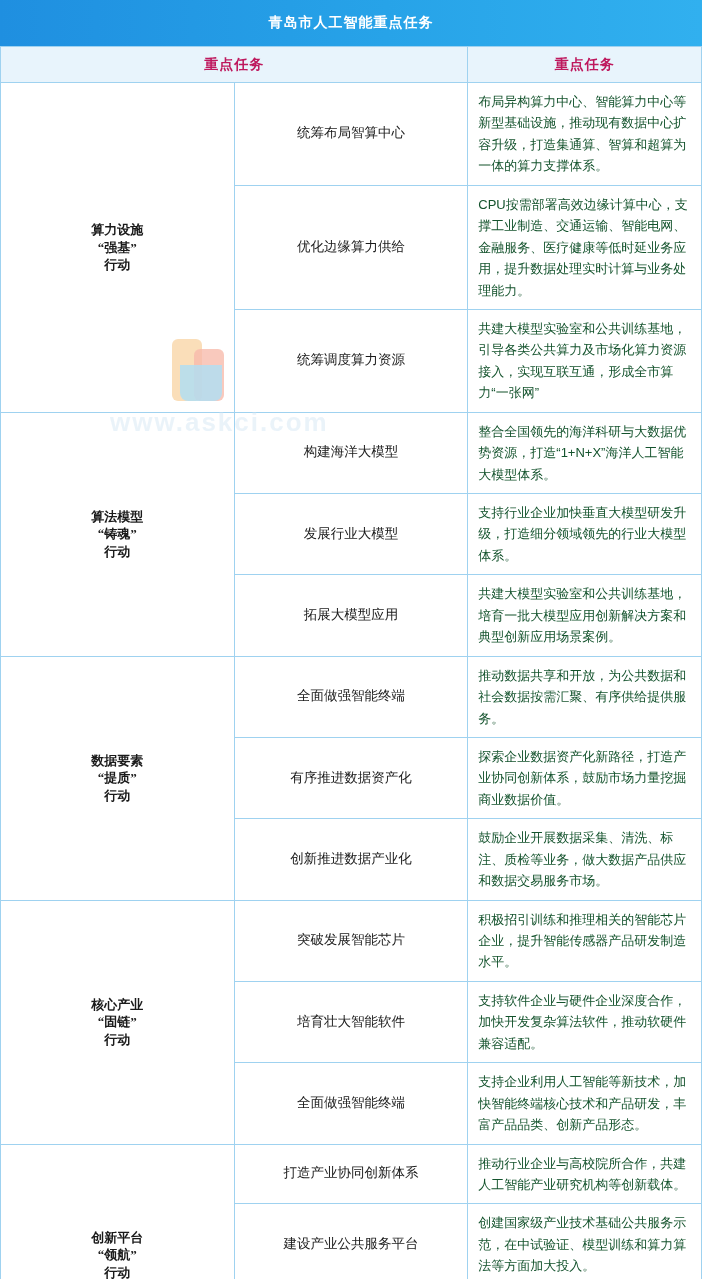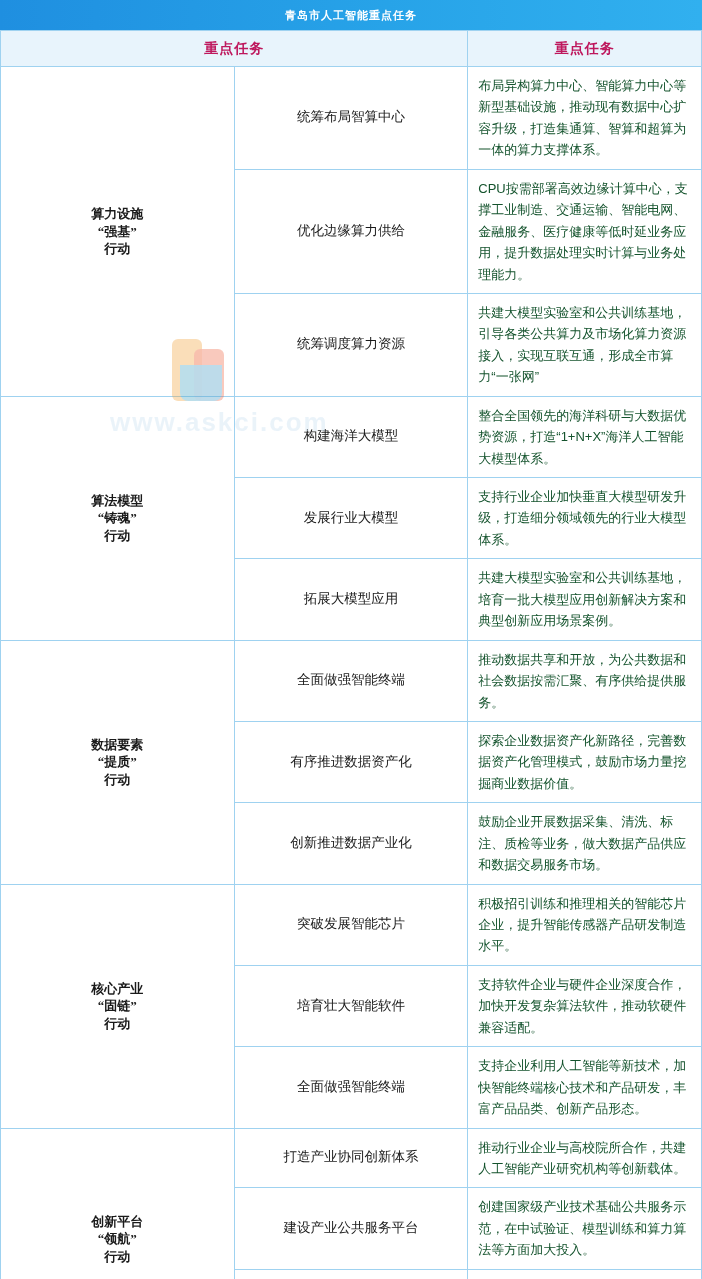--- a/index.html
+++ b/index.html
@@ -10,24 +10,24 @@
     font-family: "Liberation Sans", "DejaVu Sans", sans-serif;
   }
   .page {
     width: 702px;
     min-height: 1279px;
     background: #ffffff;
     position: relative;
     overflow: hidden;
   }
   .title-bar {
-    height: 30px;
+    height: 46px;
     background: linear-gradient(to right, #1f8fe0, #27a3e8 55%, #31b0ef);
     color: #ffffff;
-    font-size: 11px;
+    font-size: 14px;
     font-weight: bold;
     display: flex;
     align-items: center;
     justify-content: center;
     letter-spacing: 1px;
   }
   table.main {
     width: 702px;
     border-collapse: collapse;
     table-layout: fixed;
@@ -163,21 +163,21 @@
       <td class="plan">共建大模型实验室和公共训练基地，培育一批大模型应用创新解决方案和典型创新应用场景案例。</td>
     </tr>
 
     <tr>
       <td class="group" rowspan="3">数据要素<br>“提质”<br>行动</td>
       <td class="task">全面做强智能终端</td>
       <td class="plan">推动数据共享和开放，为公共数据和社会数据按需汇聚、有序供给提供服务。</td>
     </tr>
     <tr>
       <td class="task">有序推进数据资产化</td>
-      <td class="plan">探索企业数据资产化新路径，完善数据资产化管理模式，鼓励市场力量挖掘商业数据价值。</td>
+      <td class="plan">探索企业数据资产化新路径，打造产业协同创新体系，鼓励市场力量挖掘商业数据价值。</td>
     </tr>
     <tr>
       <td class="task">创新推进数据产业化</td>
       <td class="plan">鼓励企业开展数据采集、清洗、标注、质检等业务，做大数据产品供应和数据交易服务市场。</td>
     </tr>
 
     <tr>
       <td class="group" rowspan="3">核心产业<br>“固链”<br>行动</td>
       <td class="task">突破发展智能芯片</td>
       <td class="plan">积极招引训练和推理相关的智能芯片企业，提升智能传感器产品研发制造水平。</td>

